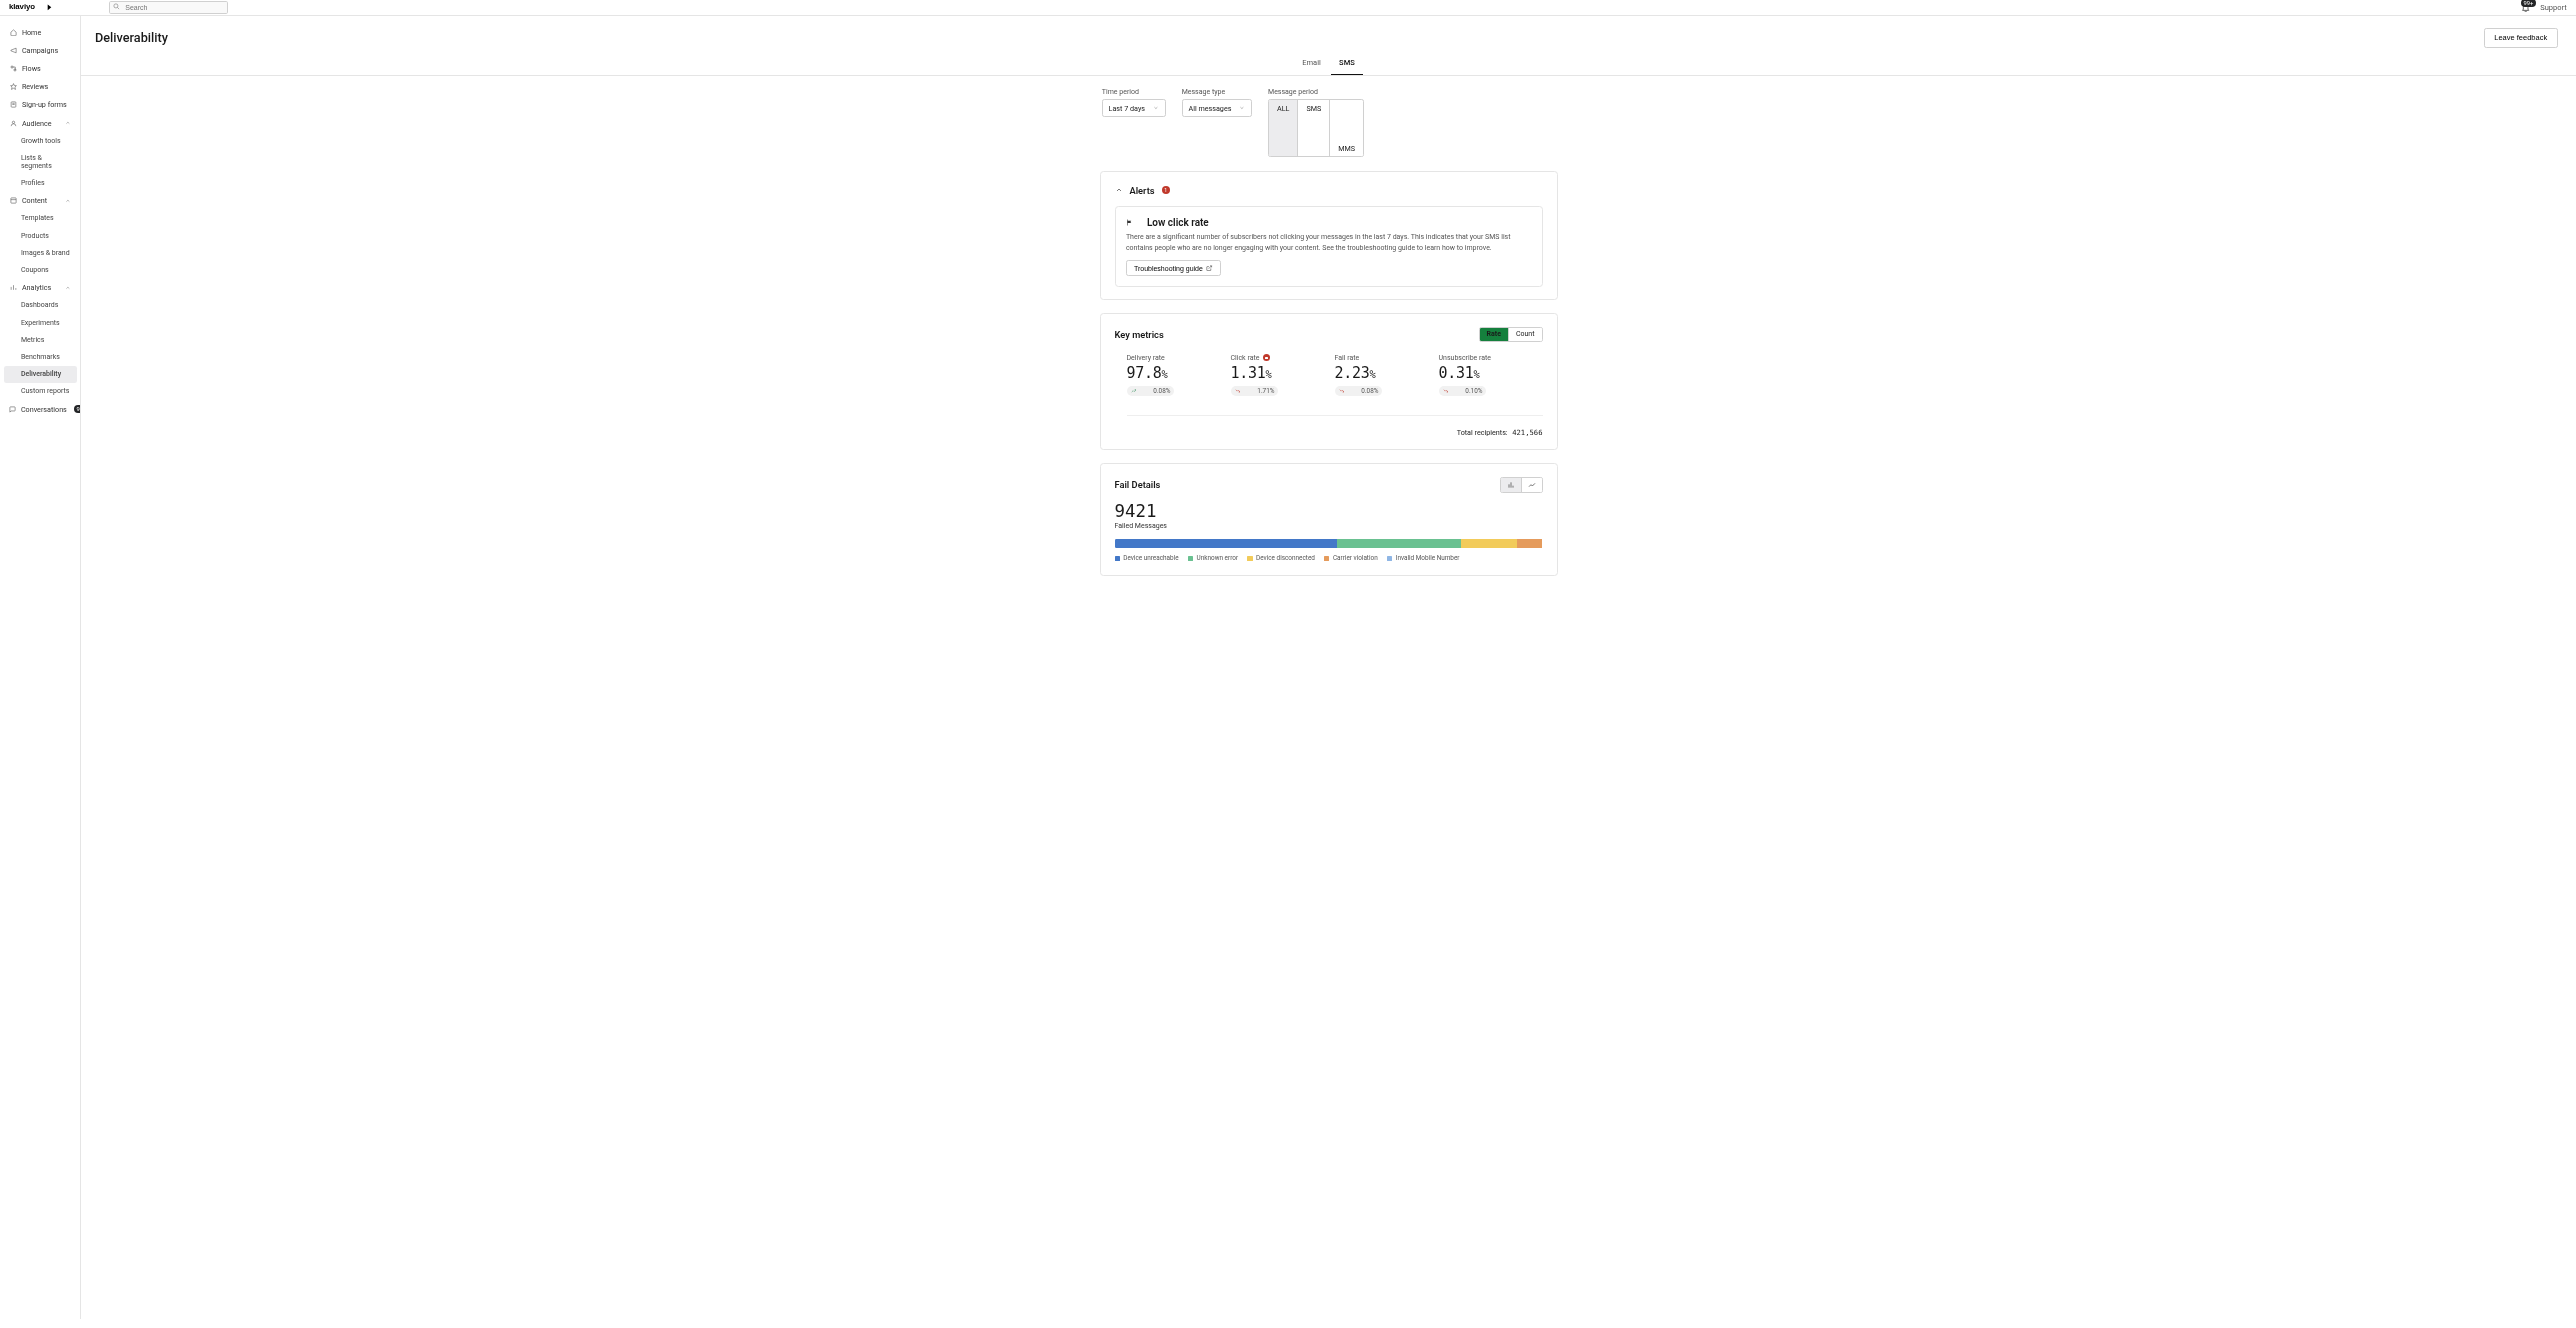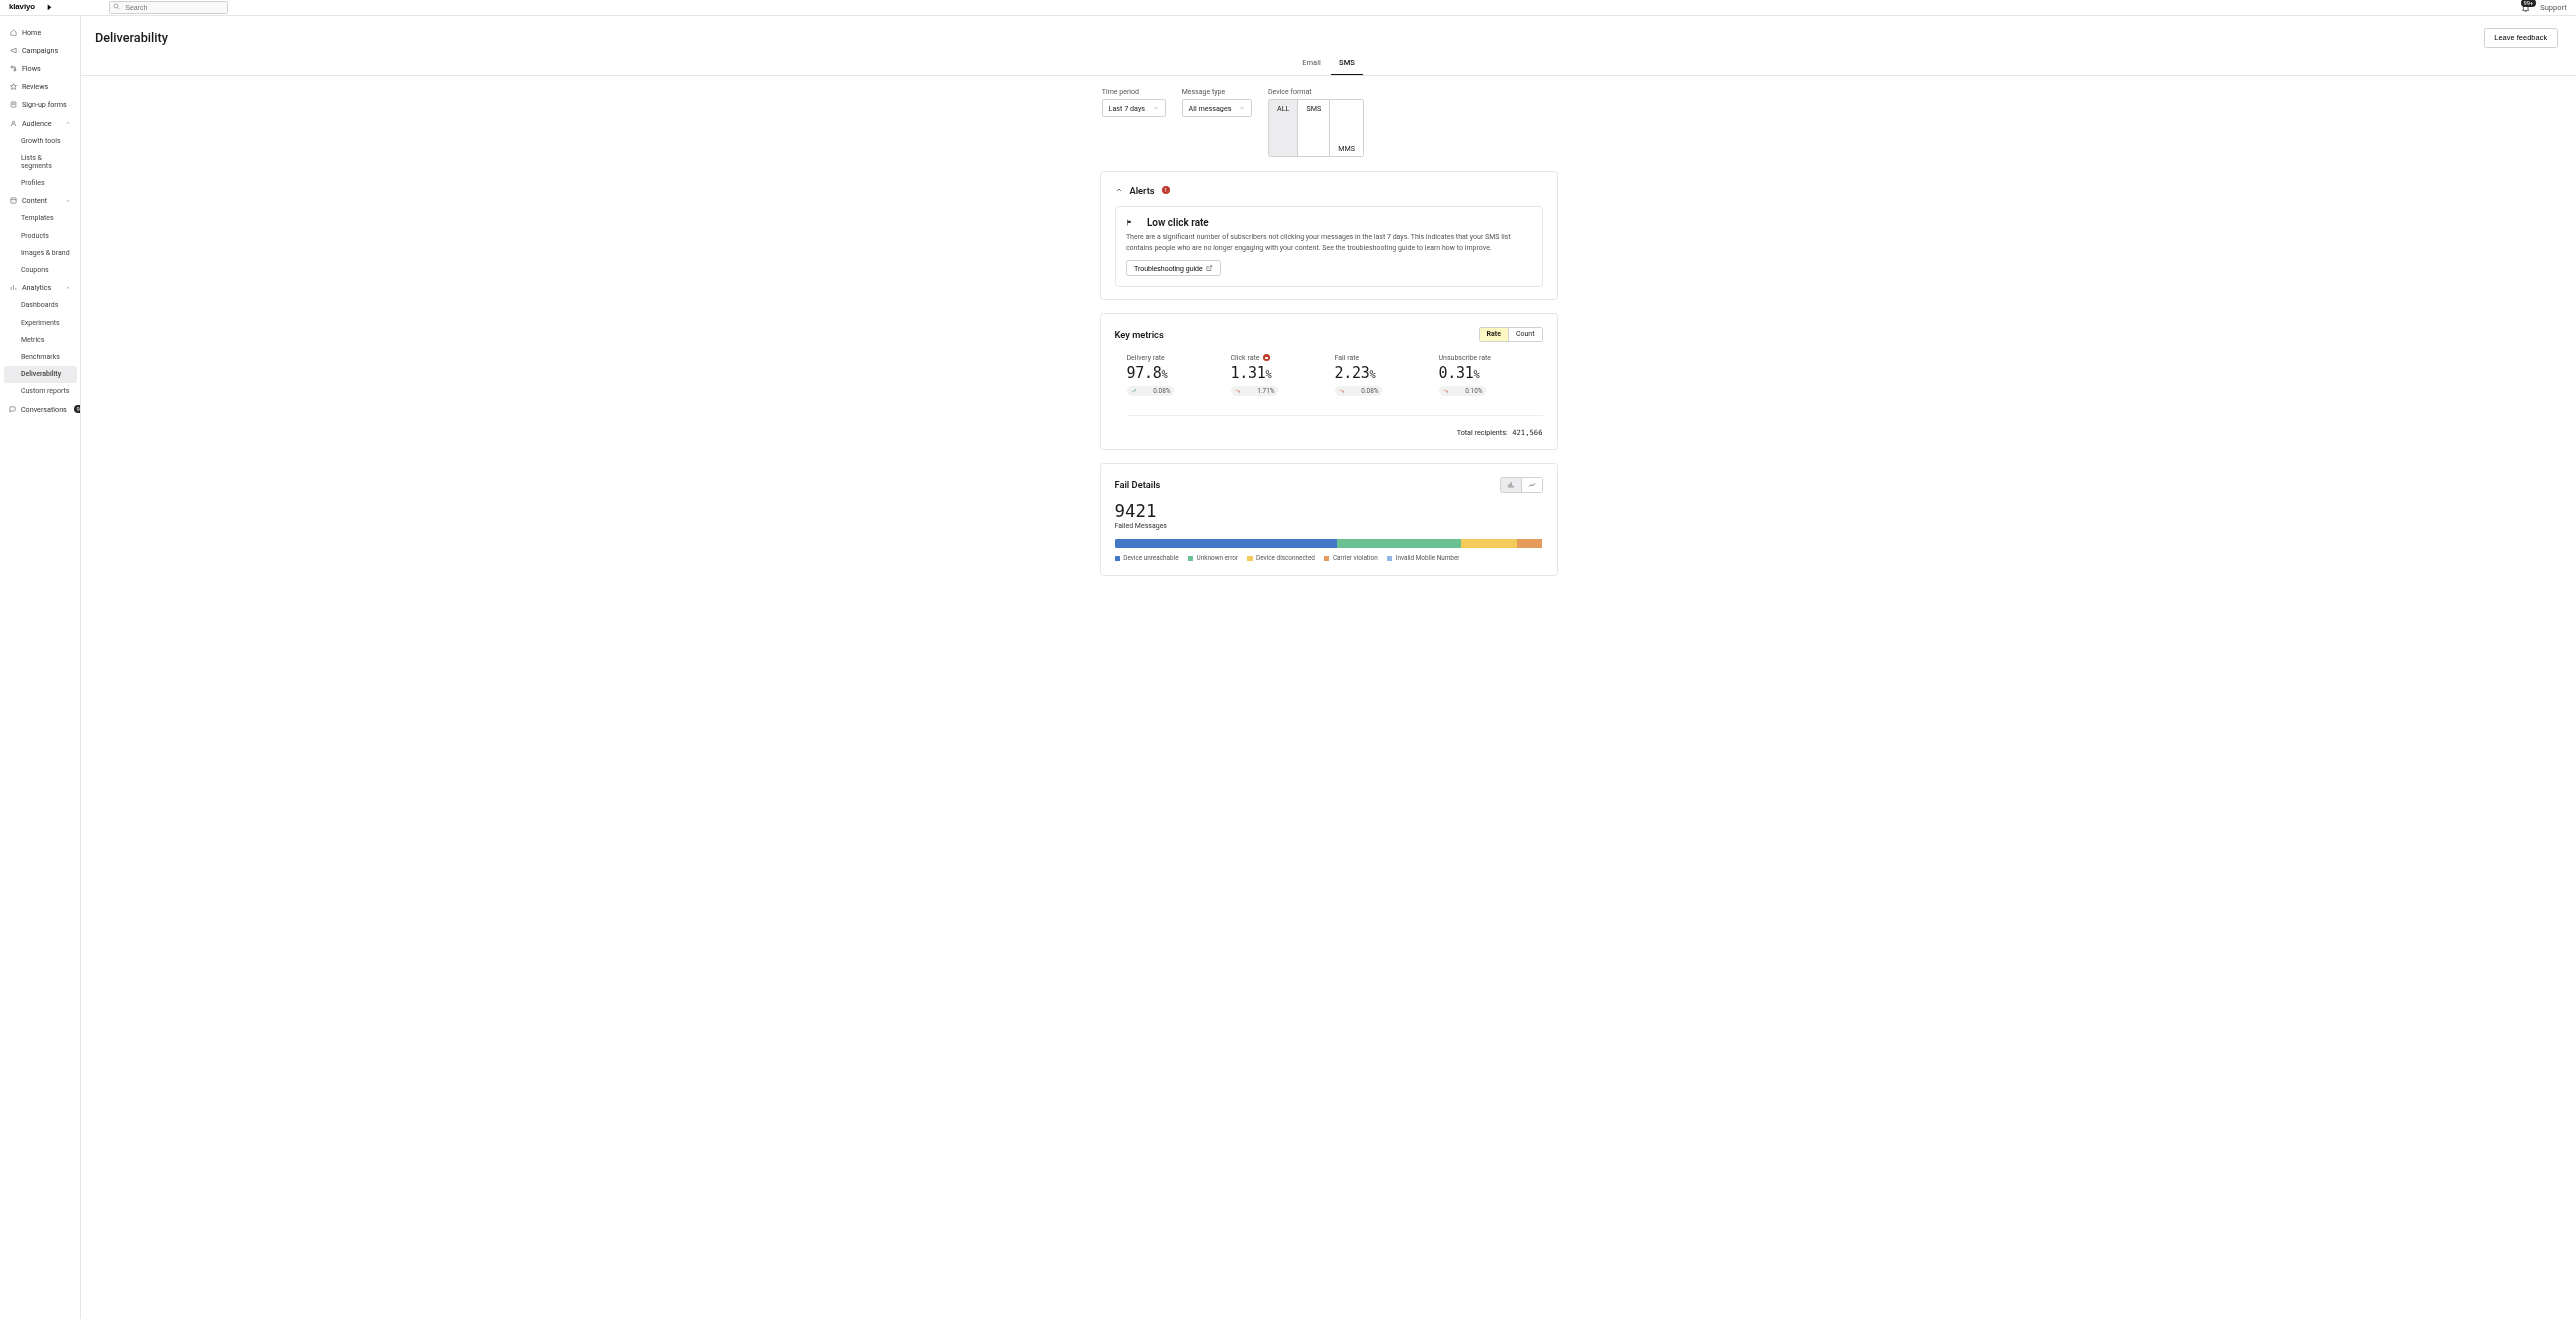--- a/index.html
+++ b/index.html
@@ -152,21 +152,21 @@
 .card-head h3 { font-size:9.3px; font-weight:600; }
 .toggle-pair {
   margin-left:auto; display:flex;
   border:0.6px solid #d0d0d0; border-radius:2.3px; overflow:hidden;
 }
 .toggle-pair .opt {
   padding:2.9px 7px; font-size:7px; cursor:pointer; background:#fff;
   border-right:0.6px solid #d0d0d0;
 }
 .toggle-pair .opt:last-child{border-right:none;}
-.toggle-pair .opt.active { background:#fef9c3;font-weight:bold; }
+.toggle-pair .opt.active { background:#15803d;font-weight:bold; }
 
 .metrics-grid {
   display:grid; grid-template-columns: repeat(4,1fr);
   gap: 0; margin-top:11.6px; padding-bottom:19px;
   border-bottom:0.6px solid #eee;
   margin-left:12px;
 }
 .metric .m-label { font-size:7px; color:#555; display:flex; align-items:center; gap:3.5px;}
 .m-label .flag { width:7px;height:7px;border-radius:50%;background:#c0392b; position:relative;}
 .m-label .flag::after{content:"";position:absolute;left:1.7px;top:2.9px;width:3.5px;height:1.2px;background:#fff;border-radius:0.6px;}
@@ -408,21 +408,21 @@
           <div class="dropdown">
             <span>All messages</span>
             <span class="chev">
                   <svg width="5.8" height="5.8" viewBox="0 0 24 24" fill="none" stroke="currentColor" stroke-width="2">
                     <polyline points="6 9 12 15 18 9"></polyline>
                   </svg>
                 </span>
           </div>
         </div>
         <div class="filter-group">
-          <label>Device format</label>
+          <label>Message period</label>
           <div class="seg-group">
             <div class="seg-btn active">ALL</div>
             <div class="seg-btn">SMS</div>
             <div class="seg-btn">MMS</div>
           </div>
         </div>
       </div>
 
       <div class="card">
         <div class="alerts-head">

